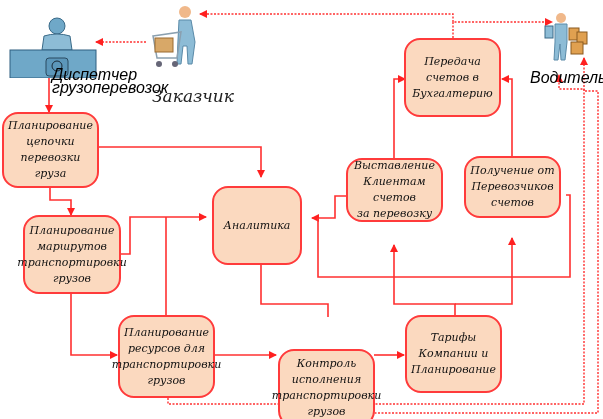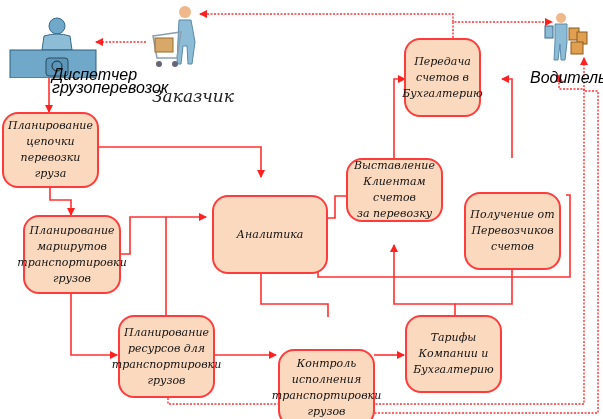--- a/index.html
+++ b/index.html
@@ -111,24 +111,24 @@
   <div class="node" style="left:118px;top:315px;width:97px;height:83px;">Планирование
 ресурсов для
 транспортировки
 грузов</div>
   <div class="node" style="left:278px;top:315px;width:97px;height:78px;margin-top:34px;">Контроль
 исполнения
 транспортировки
 грузов</div>
   <div class="node" style="left:405px;top:315px;width:97px;height:78px;">Тарифы
 Компании и
-Бухгалтерию</div>
-  <div class="node" style="left:212px;top:195px;width:116px;height:79px;text-align:right;">Аналитика</div>
+Планирование</div>
+  <div class="node" style="left:212px;top:186px;width:90px;height:79px;text-align:right;">Аналитика</div>
   <div class="node" style="left:346px;top:158px;width:97px;height:64px;">Выставление
 Клиентам счетов
 за перевозку</div>
-  <div class="node" style="left:464px;top:156px;width:97px;height:78px;margin-top:36px;">Получение от
+  <div class="node" style="left:464px;top:156px;width:97px;height:62px;">Получение от
 Перевозчиков
 счетов</div>
-  <div class="node" style="left:404px;top:38px;width:77px;height:79px;align-items:flex-start;padding-top:14px;">Передача счетов в
+  <div class="node" style="left:404px;top:38px;width:97px;height:79px;align-items:flex-start;padding-top:14px;">Передача счетов в
 Бухгалтерию</div>
 
 </div>
 
 </body></html>

